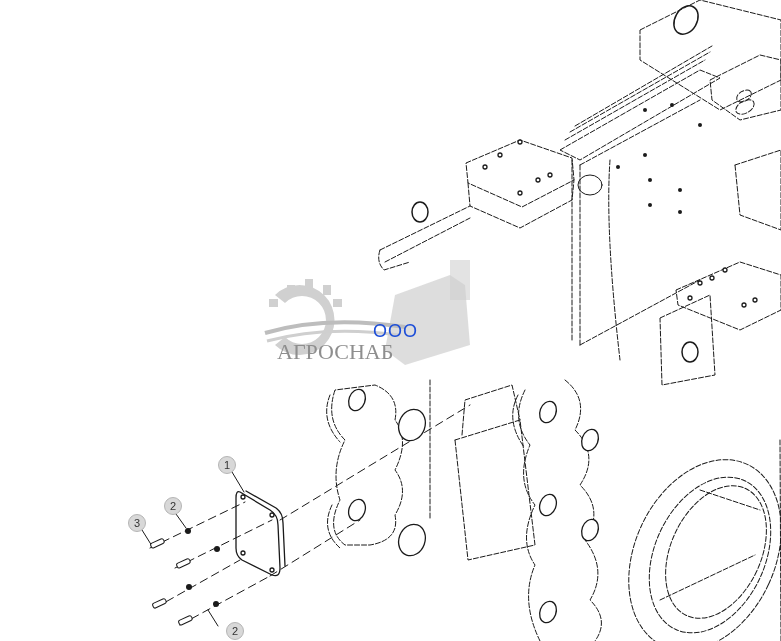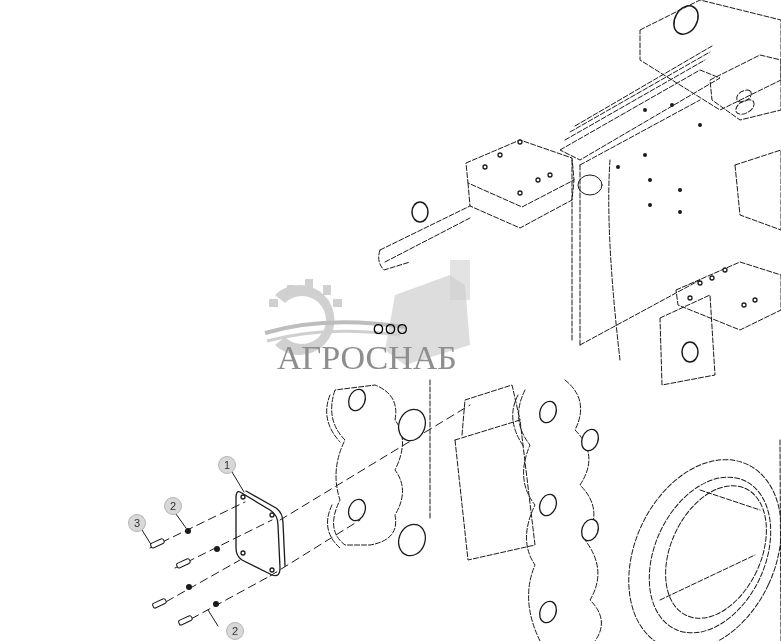--- a/index.html
+++ b/index.html
@@ -1,20 +1,20 @@
 <!DOCTYPE html>
 <html><head>
 <meta charset="utf-8">
 <style>
   html, body { margin:0; padding:0; background:#ffffff; }
   body { width:781px; height:641px; overflow:hidden; position:relative; font-family:"Liberation Sans", sans-serif; }
   #canvas { position:absolute; left:0; top:0; width:781px; height:641px; }
   .wm { position:absolute; left:245px; top:255px; width:270px; height:130px; pointer-events:none; }
-  .wm-ooo { position:absolute; left:128px; top:66px; font-size:14px; color:#000000; letter-spacing:1px; font-family:"Liberation Sans", sans-serif; }
-  .wm-name { position:absolute; left:32px; top:84px; font-size:34px; color:#8e8e8e; font-family:"Liberation Serif", serif; letter-spacing:0px; }
+  .wm-ooo { position:absolute; left:128px; top:66px; font-size:18px; color:#1d4ed8; letter-spacing:1px; font-family:"Liberation Sans", sans-serif; }
+  .wm-name { position:absolute; left:32px; top:84px; font-size:22px; color:#8e8e8e; font-family:"Liberation Serif", serif; letter-spacing:0px; }
   .callout { position:absolute; width:16px; height:16px; border-radius:50%; background:#d8d8d8; border:1px solid #b5b5b5;
              font-size:11px; line-height:16px; text-align:center; color:#333; font-family:"Liberation Sans", sans-serif; }
 </style>
 </head>
 <body>
 
 <svg id="canvas" viewBox="0 0 781 641" xmlns="http://www.w3.org/2000/svg">
   <g fill="none" stroke="#1a1a1a" stroke-width="1" stroke-dasharray="5,2" stroke-linecap="round">
 
     <g>

